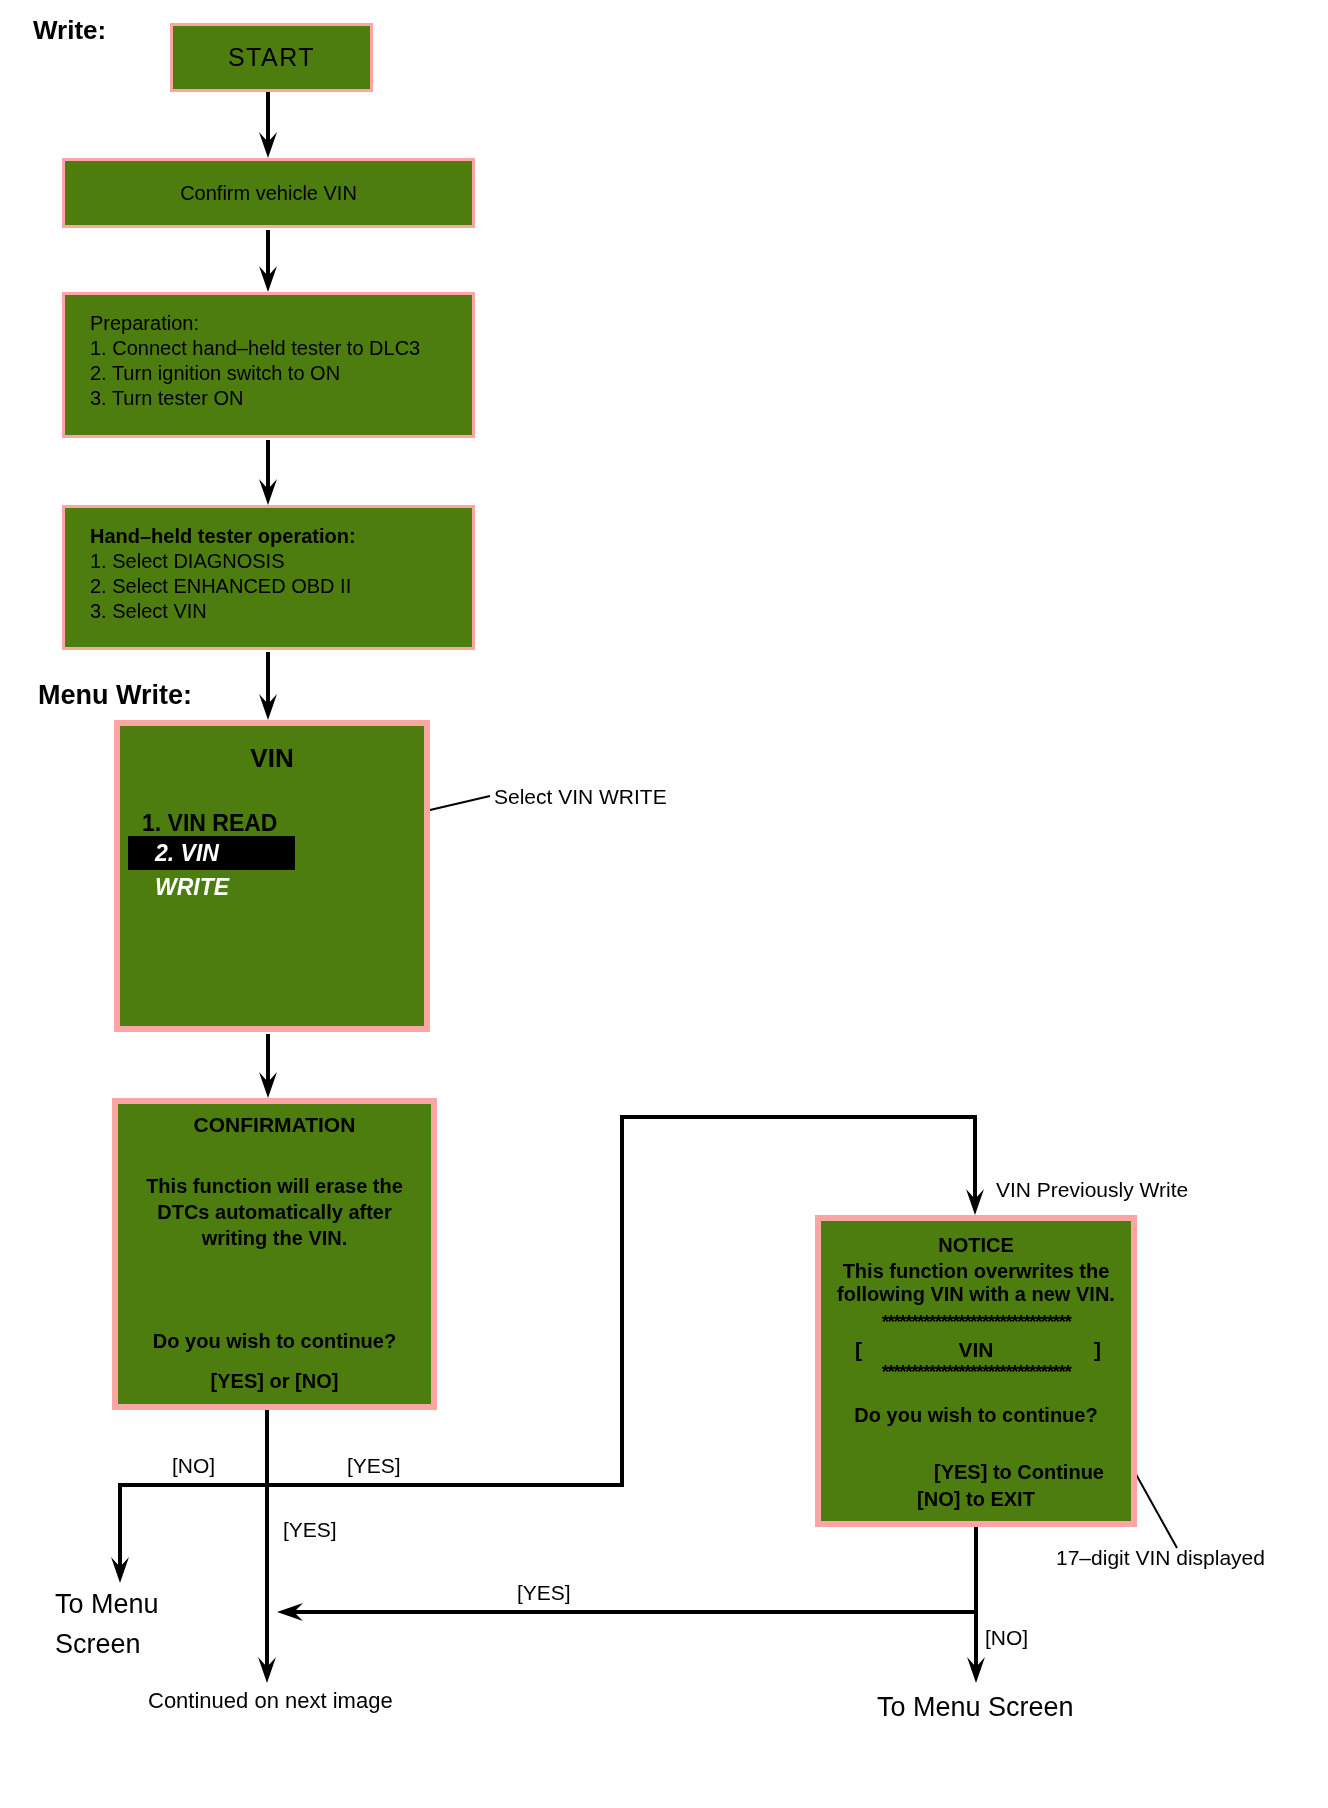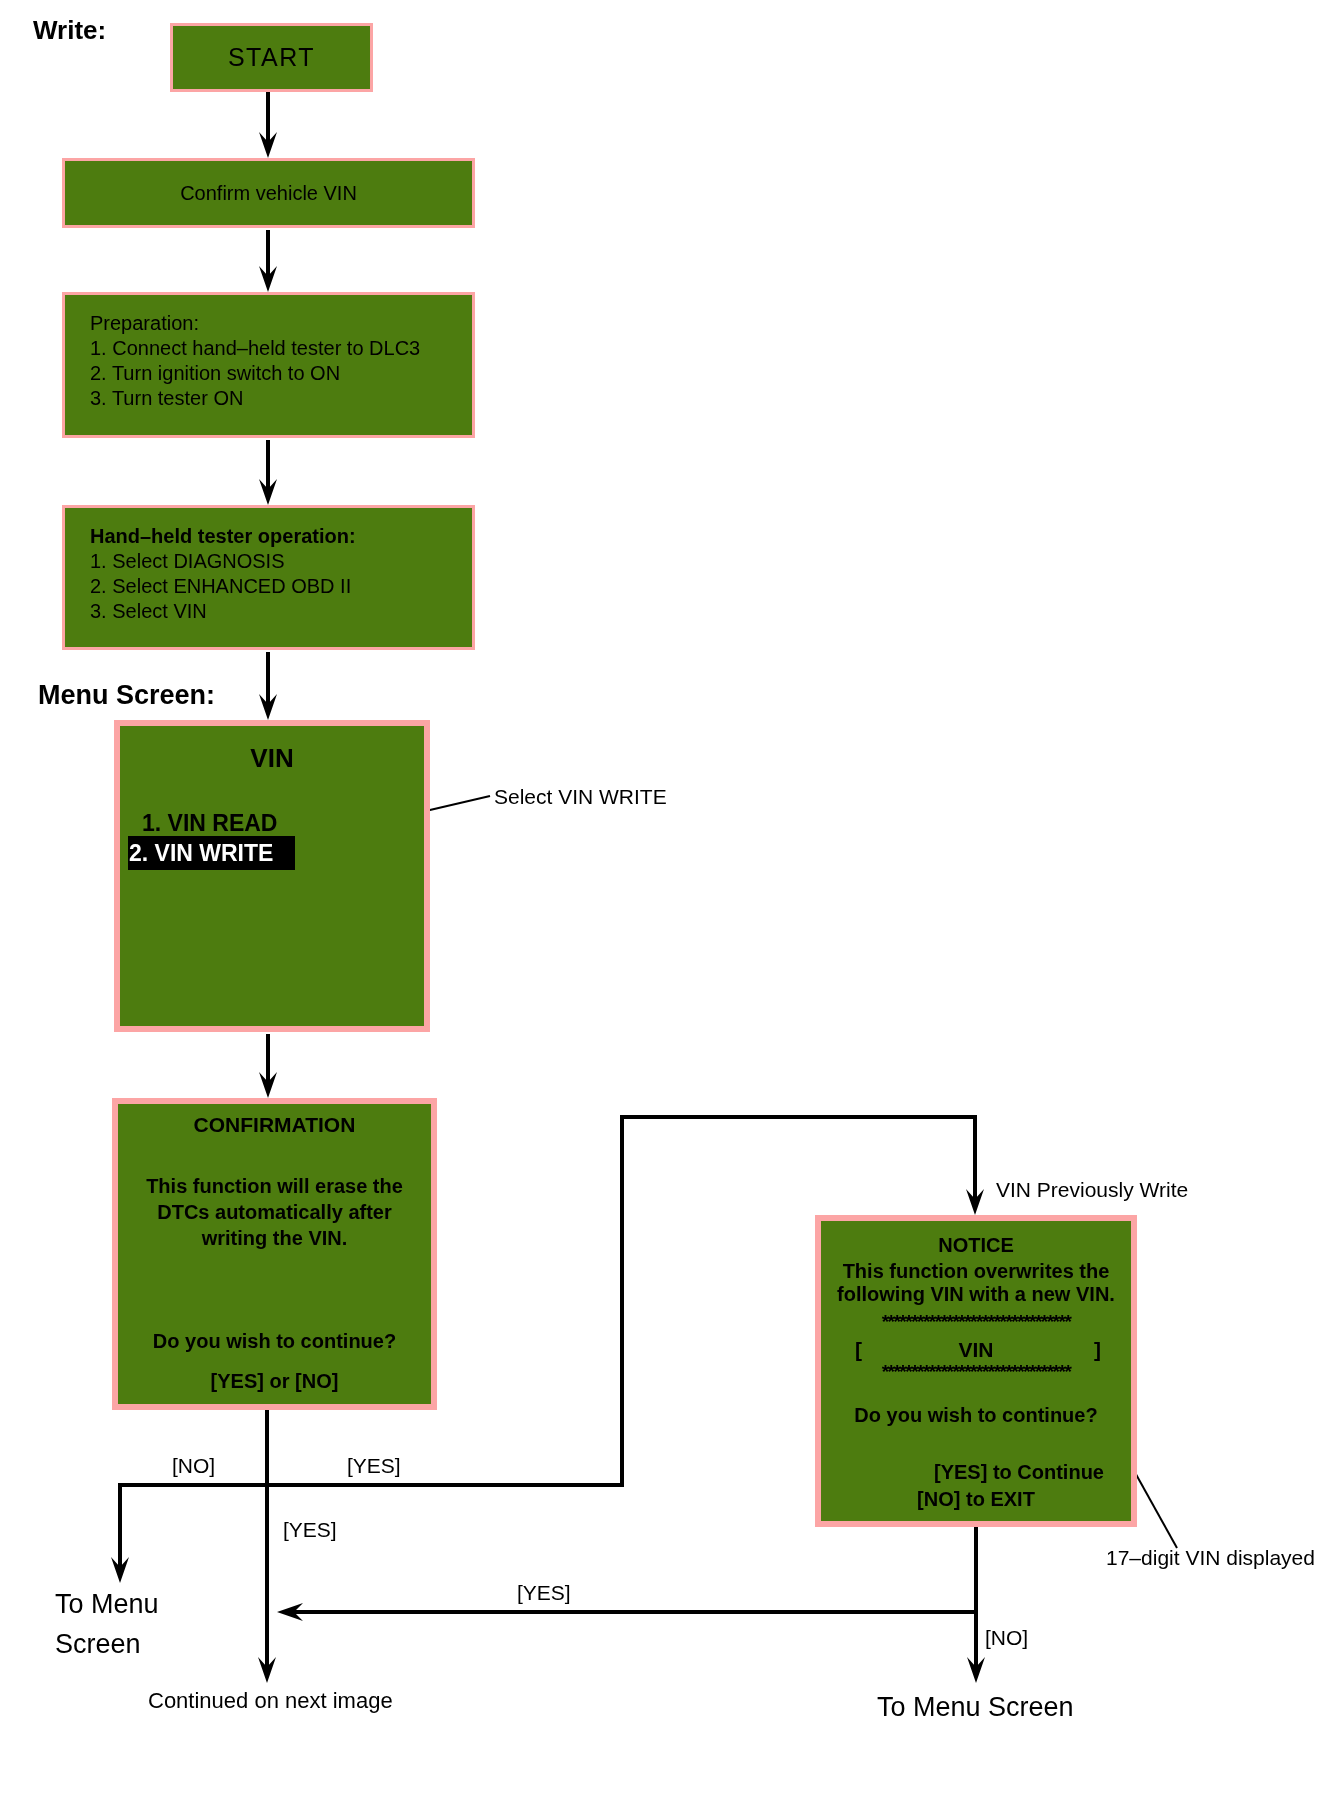--- a/index.html
+++ b/index.html
@@ -73,21 +73,21 @@
     </g>
     <g>
       <line class="wire" x1="976" y1="1612" x2="294" y2="1612"></line>
       <polygon class="head" points="277,1612 303,1603 294,1612 303,1621"></polygon>
     </g>
     <line class="thinwire" x1="297" y1="841" x2="490" y2="796"></line>
     <line class="thinwire" x1="1068" y1="1352" x2="1177" y2="1548"></line>
   </svg>
 
   <div class="lbl b" style="left:33px;top:16px;font-size:26px;">Write:</div>
-  <div class="lbl b" style="left:38px;top:681px;font-size:27px;">Menu Screen:</div>
+  <div class="lbl b" style="left:38px;top:681px;font-size:27px;">Menu Write:</div>
 
   <div class="box centerflex" style="left:170px;top:23px;width:203px;height:69px;">
     <span style="font-size:25px;letter-spacing:1.5px;">START</span>
   </div>
 
   <div class="box centerflex" style="left:62px;top:158px;width:413px;height:70px;">
     <span style="font-size:20px;">Confirm vehicle VIN</span>
   </div>
 
   <div class="box" style="left:62px;top:292px;width:413px;height:146px;padding:16px 8px 0 25px;">
@@ -100,21 +100,21 @@
   <div class="box" style="left:62px;top:505px;width:413px;height:145px;padding:16px 8px 0 25px;">
     <div class="steps b">Hand–held tester operation:</div>
     <div class="steps">1. Select DIAGNOSIS</div>
     <div class="steps">2. Select ENHANCED OBD II</div>
     <div class="steps">3. Select VIN</div>
   </div>
 
   <div class="box screen" style="left:114px;top:720px;width:316px;height:312px;">
     <div class="fullc b" style="top:17px;font-size:26px;">VIN</div>
     <div class="inner-lbl b" style="left:22px;top:84px;font-size:23px;">1. VIN READ</div>
-    <div class="hl" style="left:8px;top:110px;width:167px;height:34px;line-height:34px;padding-left:1px;box-sizing:border-box;">2. VIN WRITE</div>
+    <div class="hl" style="left:8px;top:110px;width:167px;height:34px;line-height:34px;padding-left:27px;box-sizing:border-box;font-style:italic;">2. VIN WRITE</div>
   </div>
 
   <div class="lbl" style="left:494px;top:785px;font-size:21px;">Select VIN WRITE</div>
 
   <div class="box screen" style="left:112px;top:1098px;width:325px;height:312px;">
     <div class="fullc b" style="top:9px;font-size:21px;">CONFIRMATION</div>
     <div class="fullc b" style="top:71px;font-size:20px;">This function will erase the</div>
     <div class="fullc b" style="top:97px;font-size:20px;">DTCs automatically after</div>
     <div class="fullc b" style="top:123px;font-size:20px;">writing the VIN.</div>
     <div class="fullc b" style="top:226px;font-size:20px;">Do you wish to continue?</div>
@@ -132,21 +132,21 @@
       <span class="inner-lbl b" style="left:34px;top:0;font-size:21px;">[</span>
       <span class="fullc b" style="top:0;font-size:21px;">VIN</span>
       <span class="inner-lbl b" style="right:30px;top:0;font-size:21px;">]</span>
     </div>
     <div class="fullc stars" style="top:140px;">********************************</div>
     <div class="fullc b" style="top:183px;font-size:20px;">Do you wish to continue?</div>
     <div class="fullc b" style="top:240px;font-size:20px;margin-left:43px;">[YES] to Continue</div>
     <div class="fullc b" style="top:267px;font-size:20px;">[NO] to EXIT</div>
   </div>
 
-  <div class="lbl" style="left:1106px;top:1546px;font-size:21px;">17–digit VIN displayed</div>
+  <div class="lbl" style="left:1056px;top:1546px;font-size:21px;">17–digit VIN displayed</div>
 
   <div class="lbl" style="left:172px;top:1454px;font-size:21px;">[NO]</div>
   <div class="lbl" style="left:347px;top:1454px;font-size:21px;">[YES]</div>
   <div class="lbl" style="left:283px;top:1518px;font-size:21px;">[YES]</div>
   <div class="lbl" style="left:517px;top:1581px;font-size:21px;">[YES]</div>
   <div class="lbl" style="left:985px;top:1626px;font-size:21px;">[NO]</div>
 
   <div class="lbl" style="left:55px;top:1590px;font-size:27px;">To Menu</div>
   <div class="lbl" style="left:55px;top:1630px;font-size:27px;">Screen</div>
   <div class="lbl" style="left:148px;top:1689px;font-size:22px;">Continued on next image</div>

